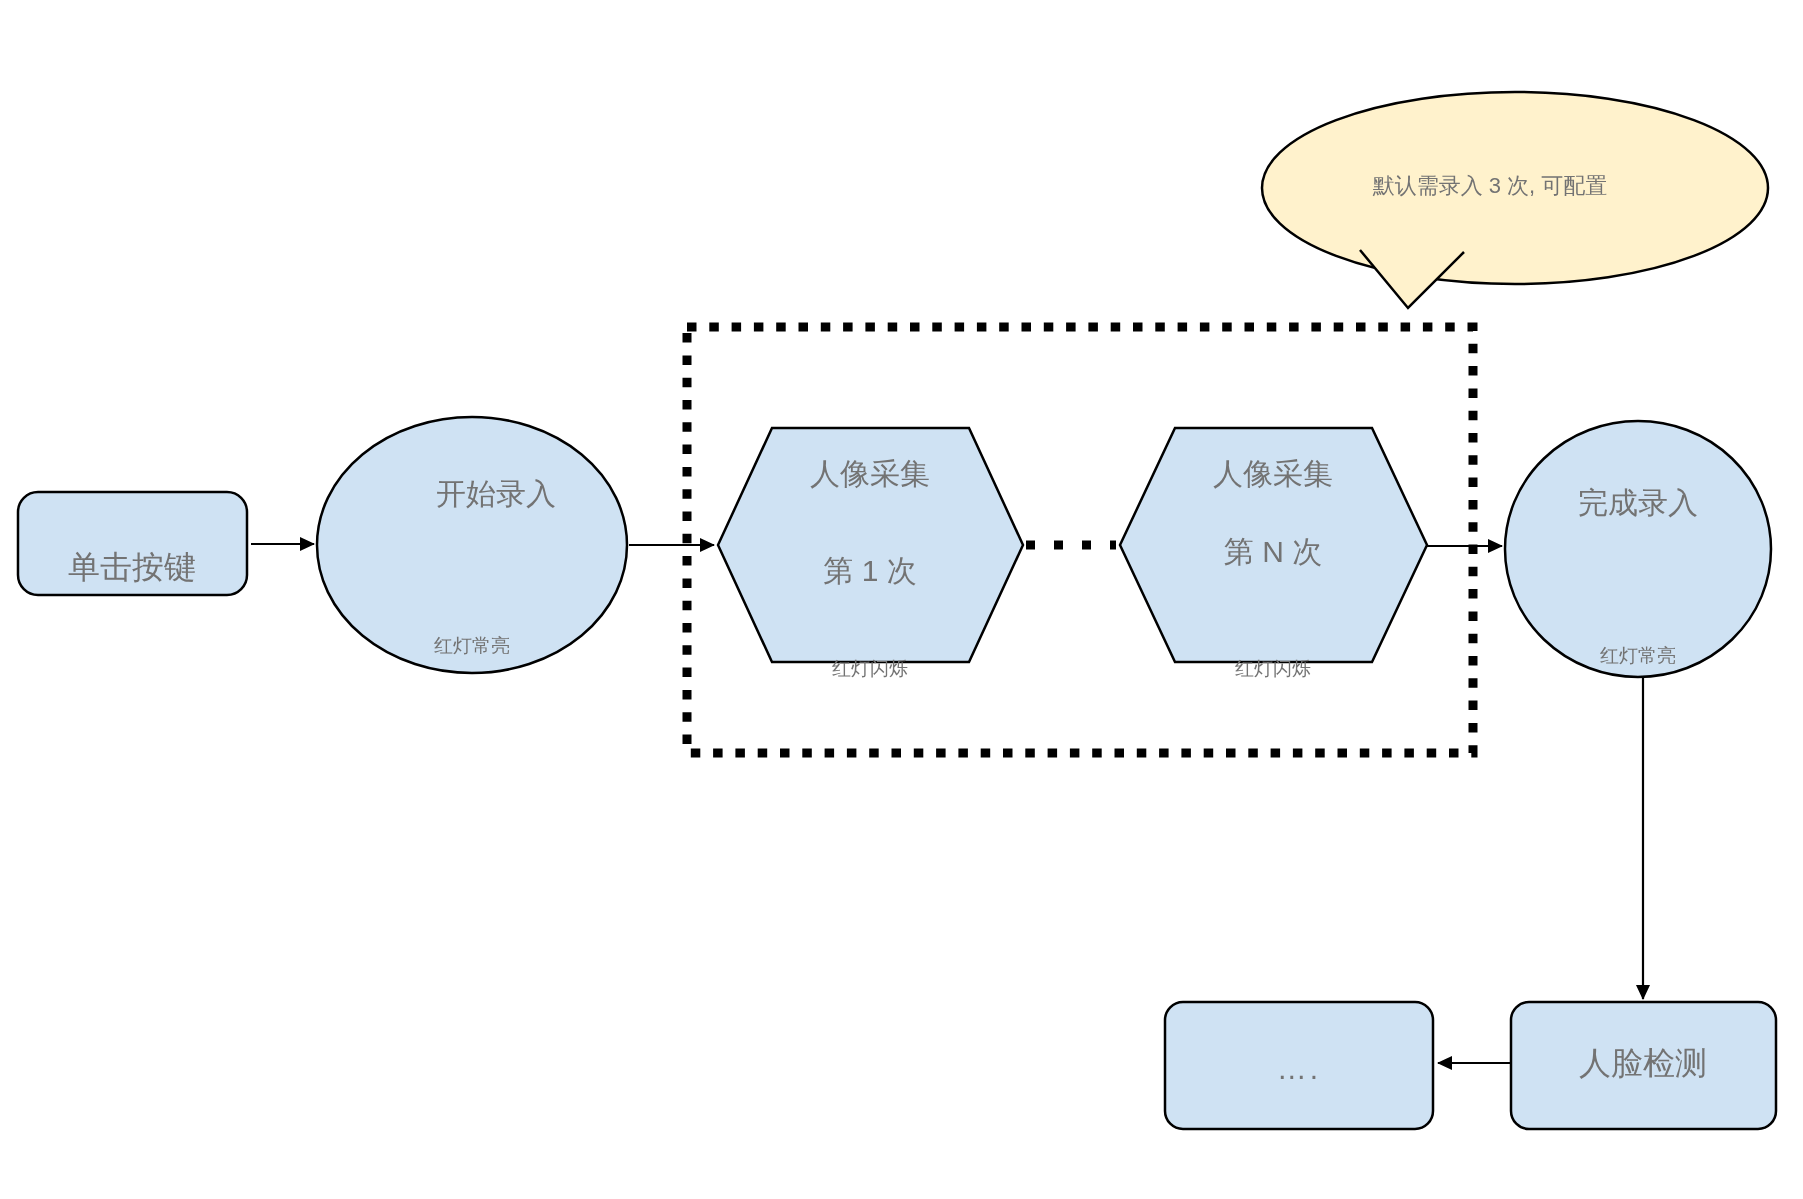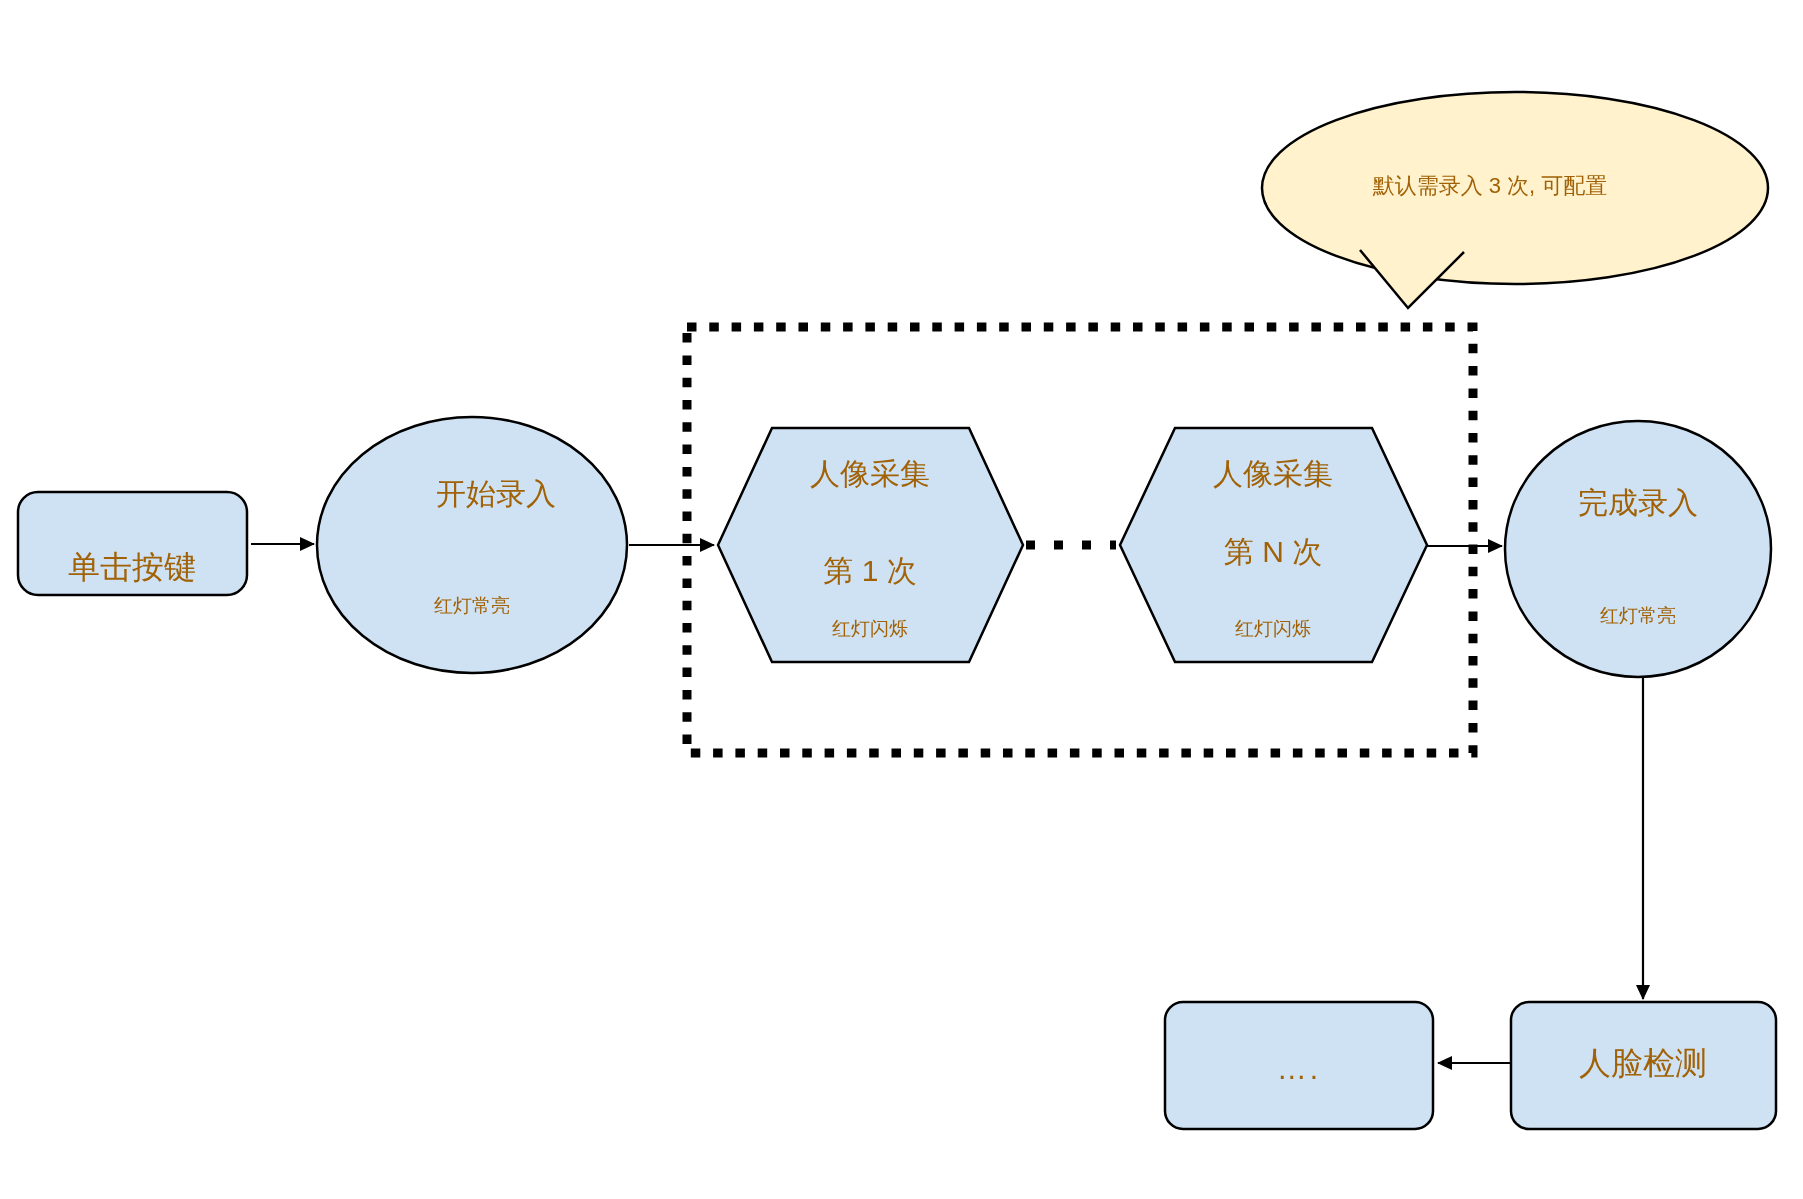--- a/index.html
+++ b/index.html
@@ -18,27 +18,27 @@
     background: #ffffff;
   }
   #shapes {
     position: absolute;
     left: 0; top: 0;
   }
   .lbl {
     position: absolute;
     transform: translate(-50%, -50%);
     white-space: nowrap;
-    color: #a16207;
+    color: #737373;
     text-align: center;
     line-height: 1.1;
   }
   .lbl-main  { font-size: 30px; }
   .lbl-big   { font-size: 32px; }
-  .lbl-sub   { font-size: 19px; }
+  .lbl-sub   { font-size: 19px; margin-top: 40px; }
   .lbl-note  { font-size: 22px; }
   .lbl-dots  { font-size: 30px; letter-spacing: 3px; }
 </style>
 </head>
 <body>
 
 <div id="stage">
 
   <svg id="shapes" width="1803" height="1199" viewBox="0 0 1803 1199">
     <defs>

